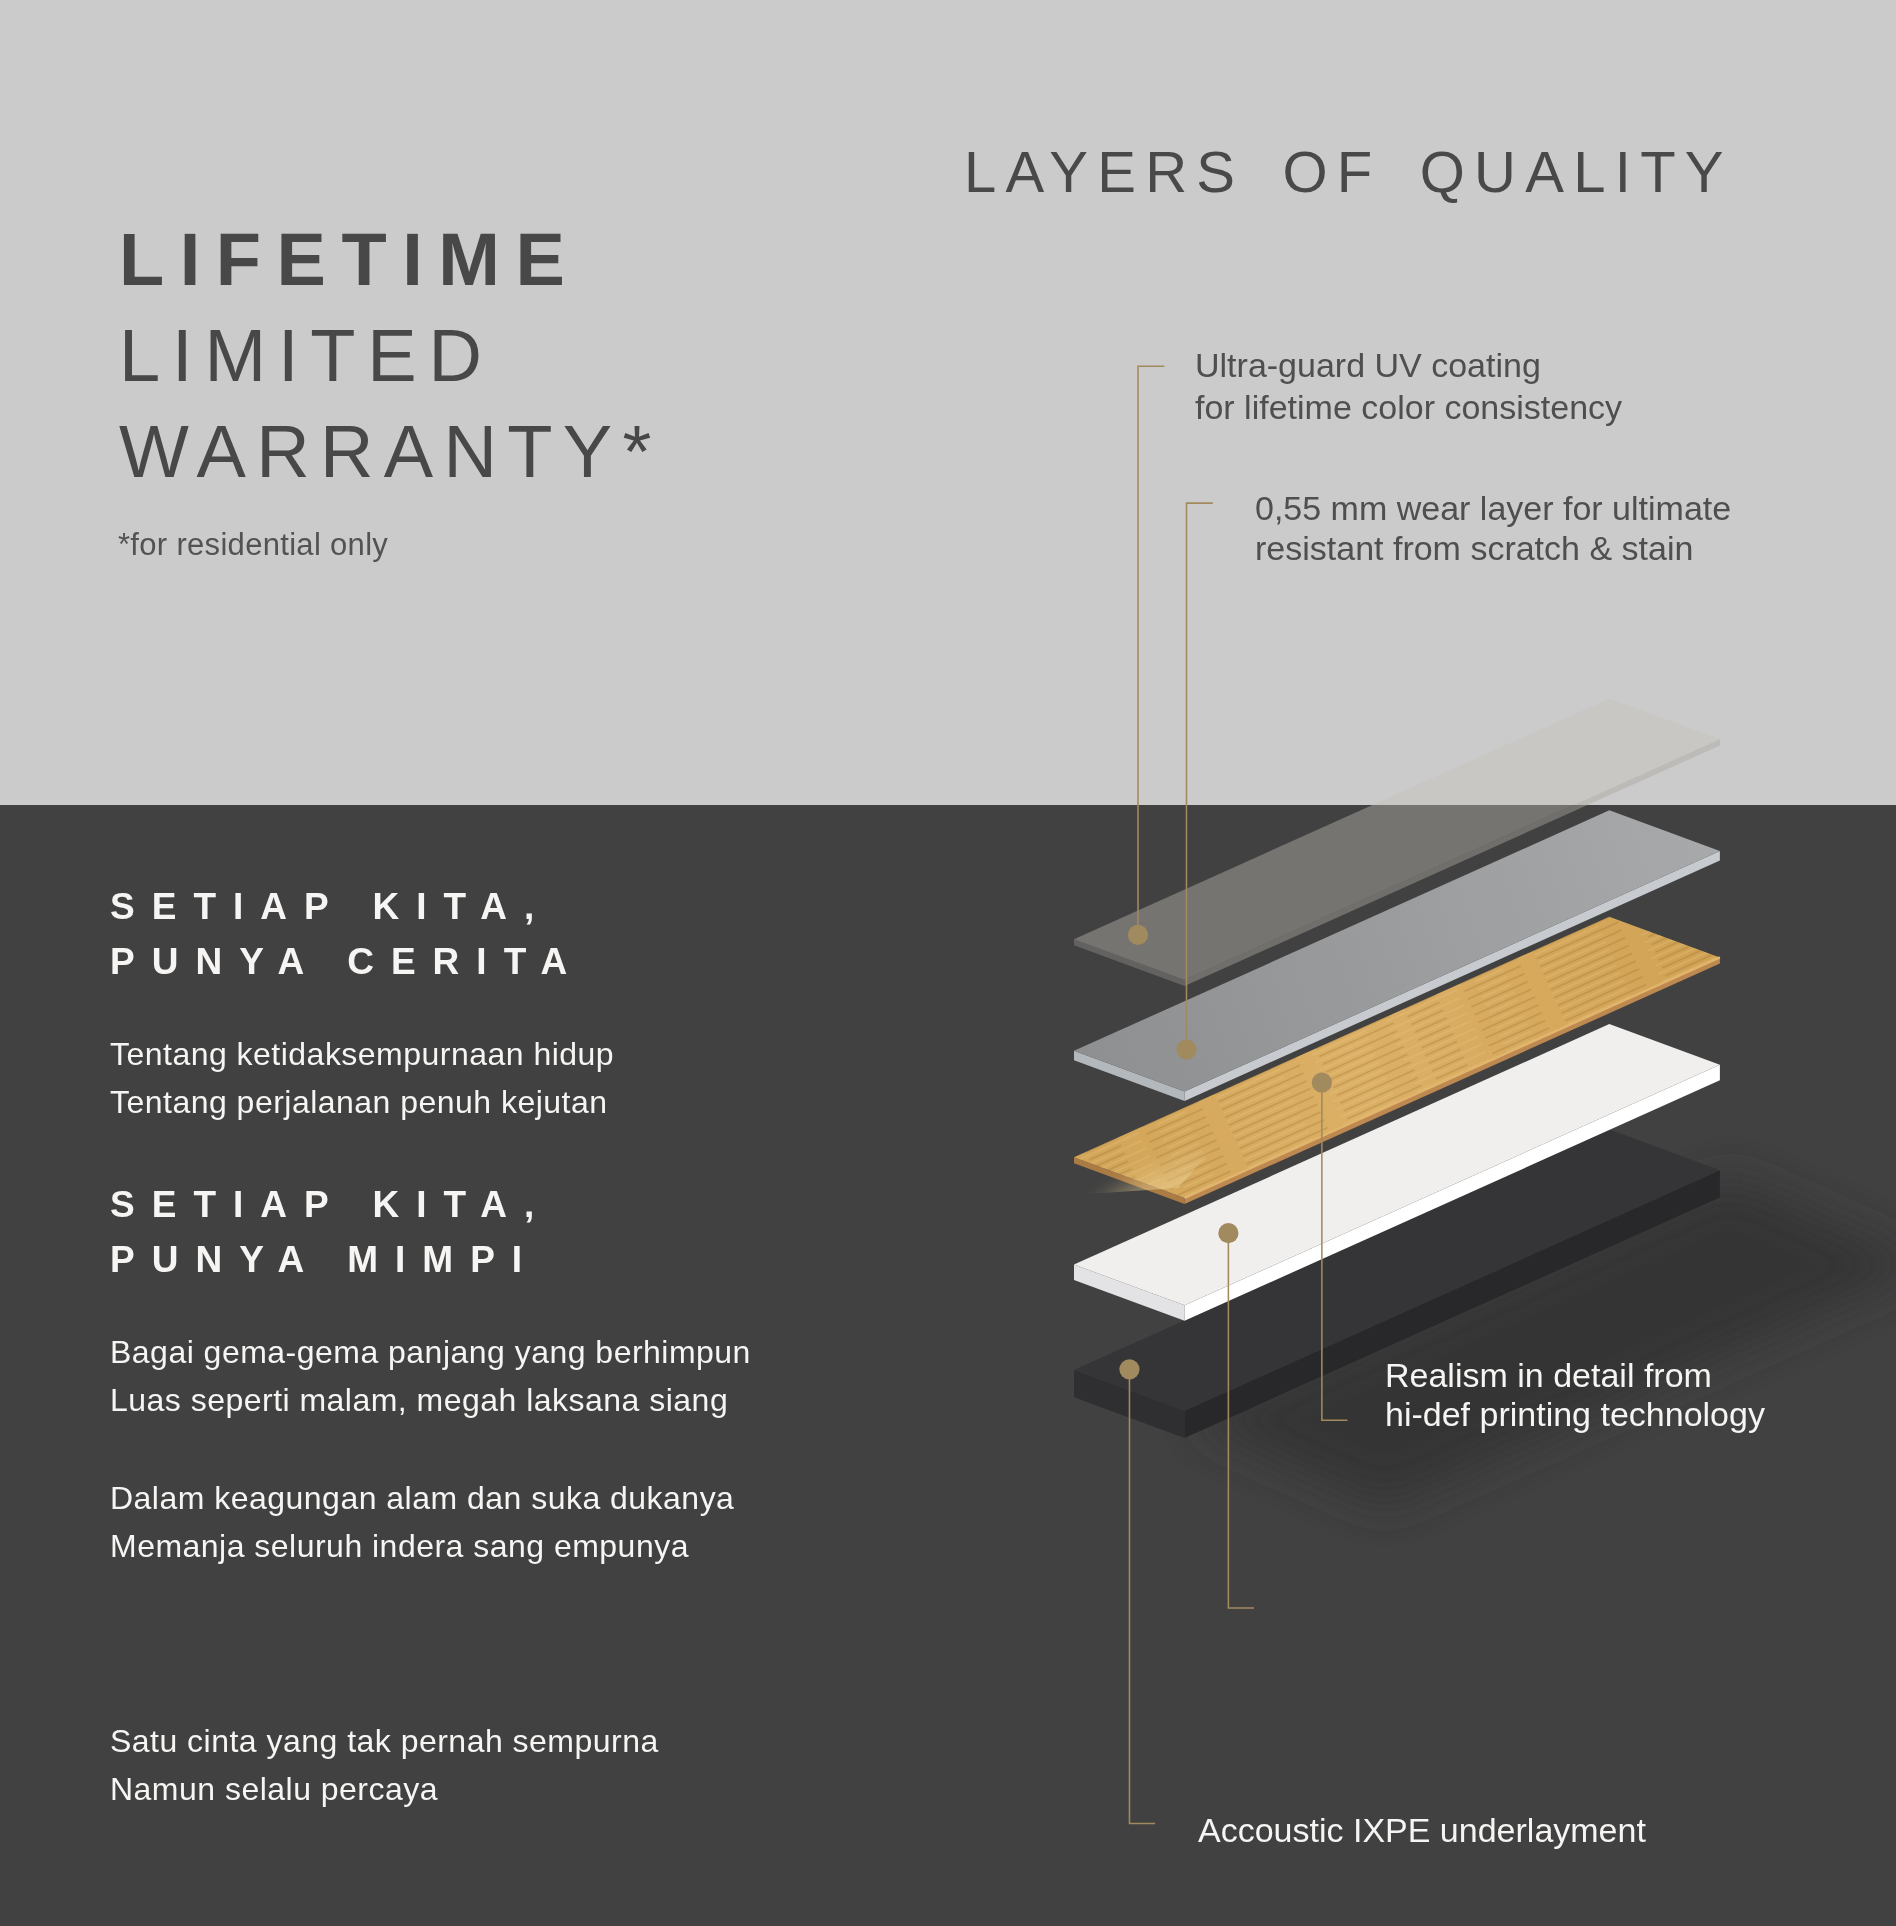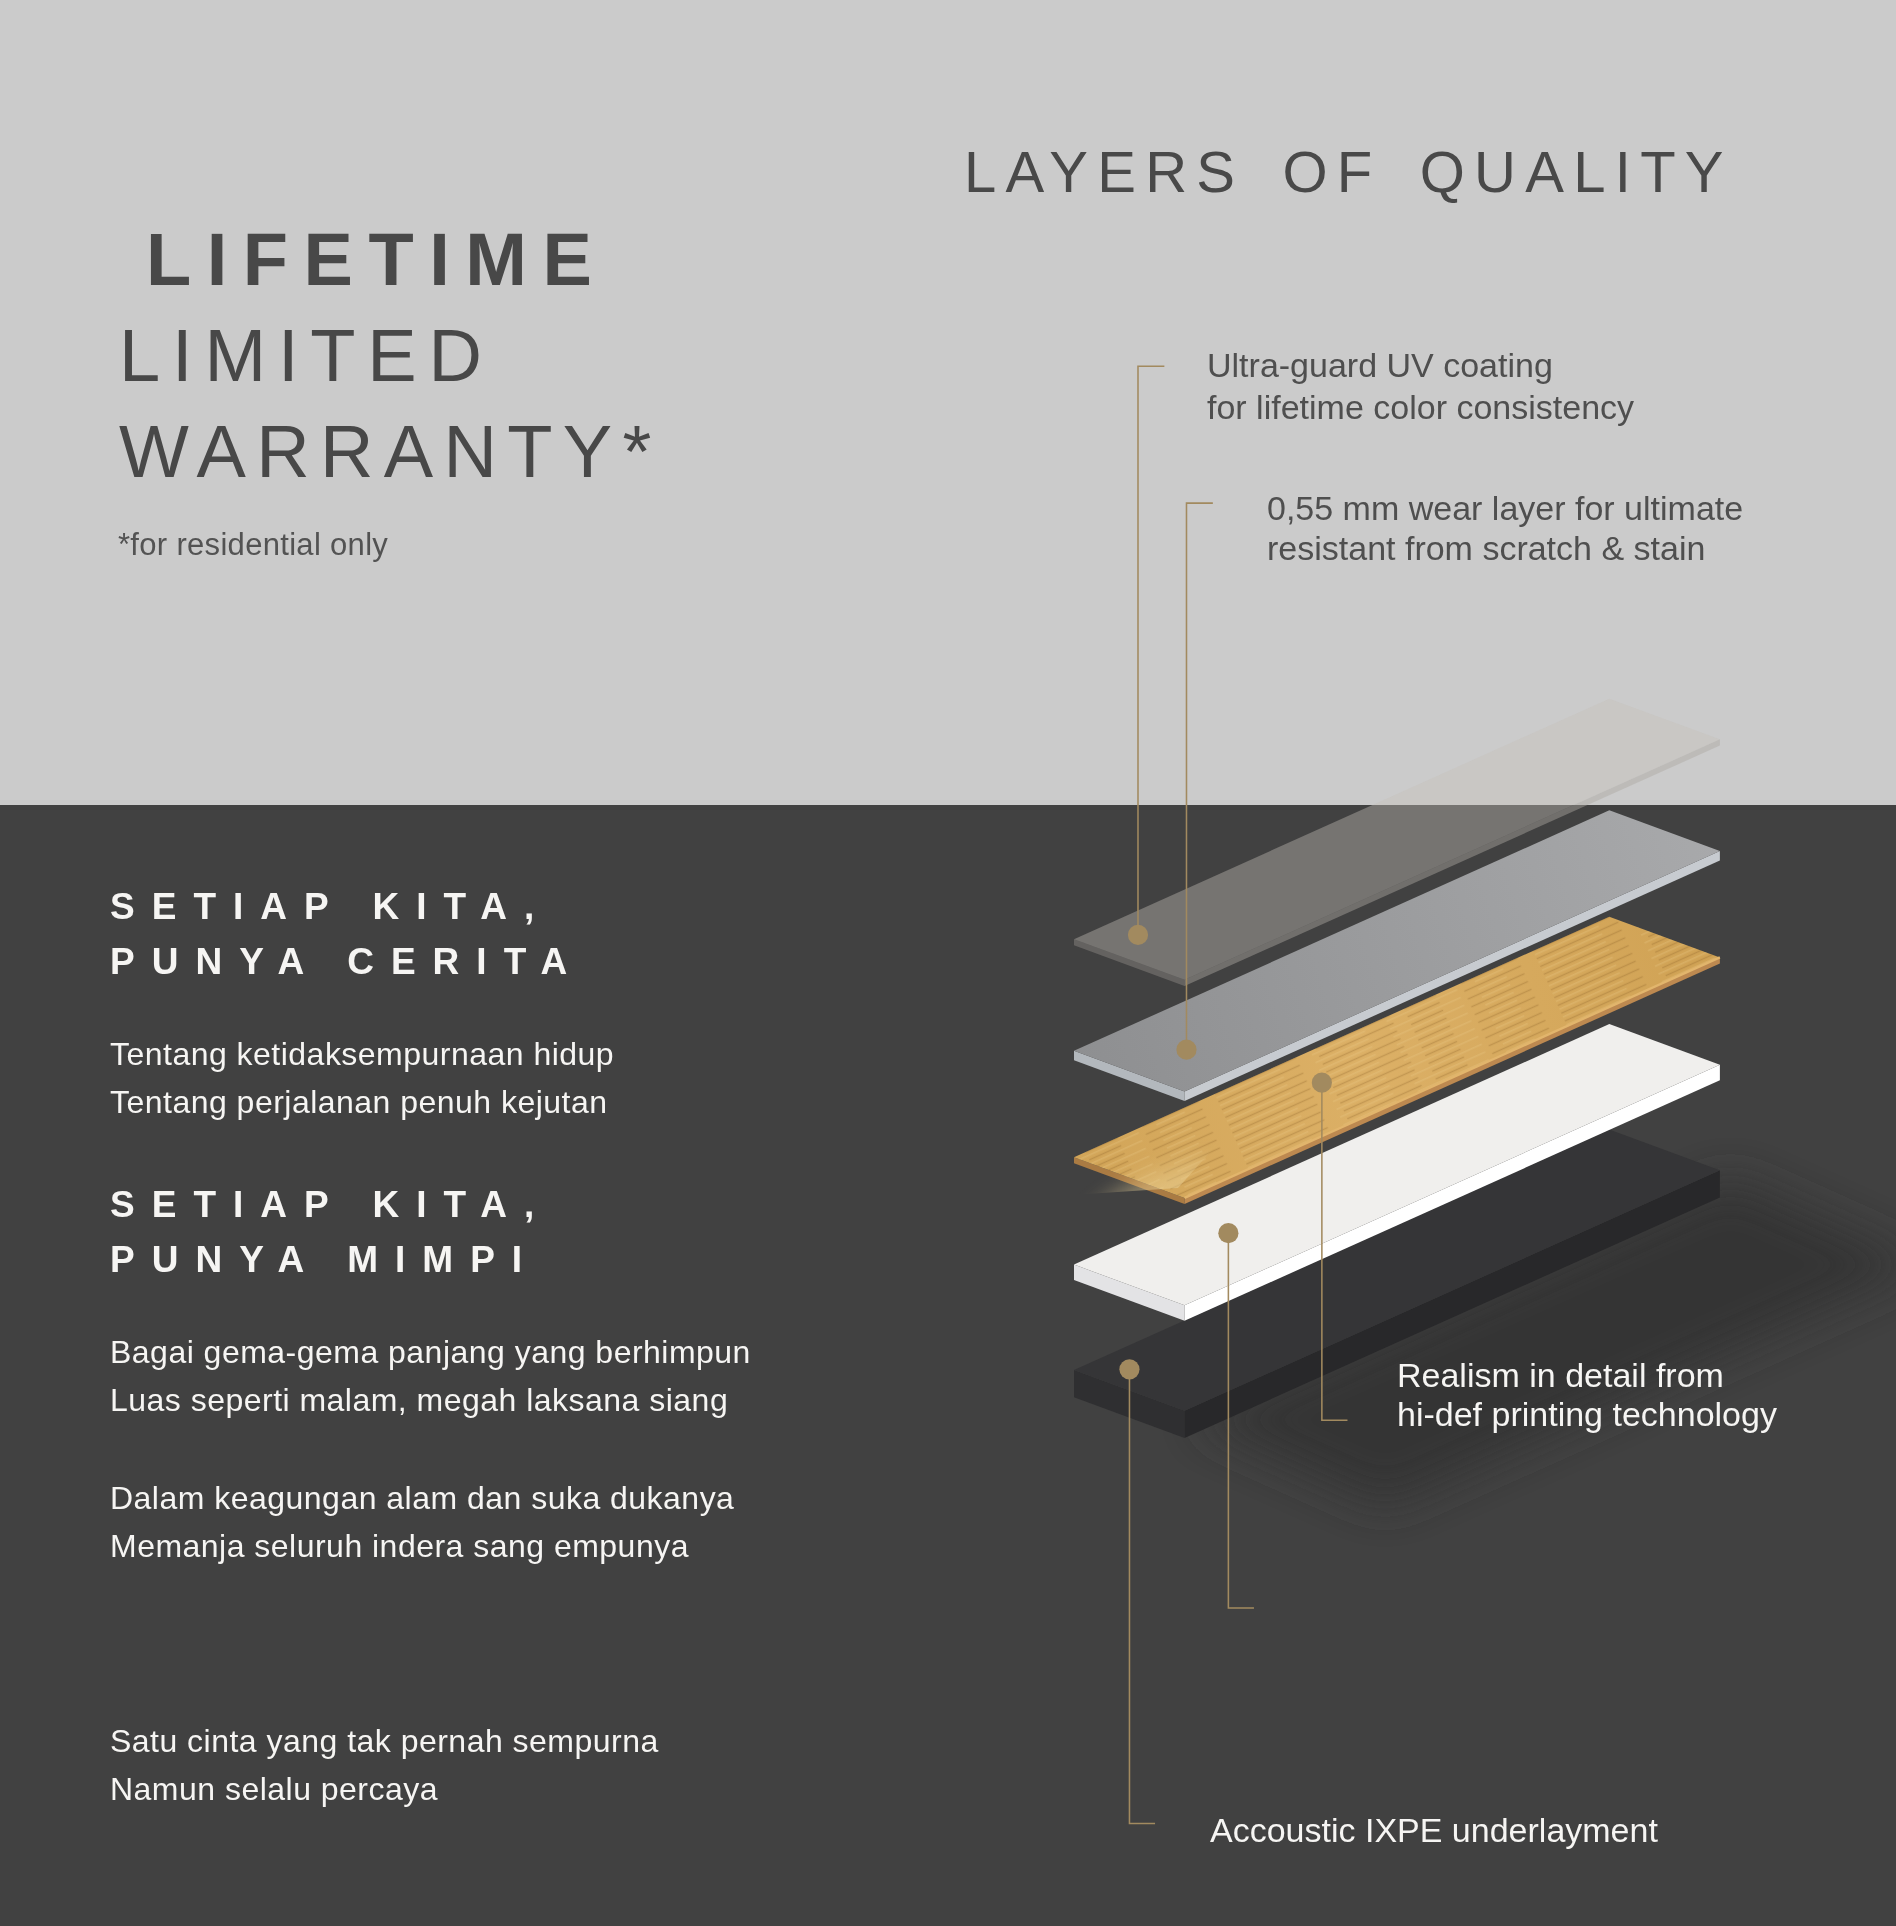--- a/index.html
+++ b/index.html
@@ -11,21 +11,21 @@
     -webkit-font-smoothing:antialiased;
   }
   .bg-top{position:absolute;left:0;top:0;width:1897px;height:805px;background:var(--bg-light);}
   .bg-bottom{position:absolute;left:0;top:805px;width:1897px;height:1121px;background:var(--bg-dark);}
 
   .abs{position:absolute;white-space:nowrap;}
 
   
   .title{left:119px;top:162px;line-height:96px;font-size:74px;color:var(--ink);}
   .title .t{display:block;}
-  .t-bold{font-weight:700;letter-spacing:.21em;margin-left:27px;}
+  .t-bold{font-weight:700;letter-spacing:.21em;}
   .t-light{font-weight:300;letter-spacing:.16em;}
   .t-light2{font-weight:300;letter-spacing:.14em;}
   .footnote{left:118px;top:496px;font-size:31px;font-weight:300;color:#535353;letter-spacing:.01em;}
 
   
   .layers-heading{
     left:964px;top:138px;
     font-size:58px;font-weight:300;color:#494949;
     letter-spacing:.16em;word-spacing:.22em;
   }
@@ -35,21 +35,21 @@
     letter-spacing:.46em;line-height:55px;}
   .story-p{left:96px;font-size:32px;font-weight:400;color:var(--paper);
     letter-spacing:.015em;line-height:48px;}
   .story-h div,.story-p div{display:block;margin-left:14px;}
   .h1{top:879px;} .p1{top:1030px;}
   .h2{top:1177px;} .p2{top:1328px;}
   .p3{top:1474px;} .p4{top:1717px;}
 
   
   .callout{font-size:34px;font-weight:400;}
-  .callout div{display:block;margin-left:12px;}
+  .callout div{display:block;}
   .co-dark{color:#4f4f4f;}
   .co-light{color:var(--paper);}
   .co1{left:1195px;top:344px;line-height:42px;}
   .co2{left:1255px;top:488px;line-height:40px;}
   .co3{left:1385px;top:1356px;line-height:39px;}
   .co4{left:1290px;top:1588px;line-height:41px;}
   .co5{left:1198px;top:1811px;}
 
   .diagram-svg{position:absolute;left:0;top:0;pointer-events:none;}
   .accent-line{stroke:var(--accent);stroke-width:4;fill:none;}

